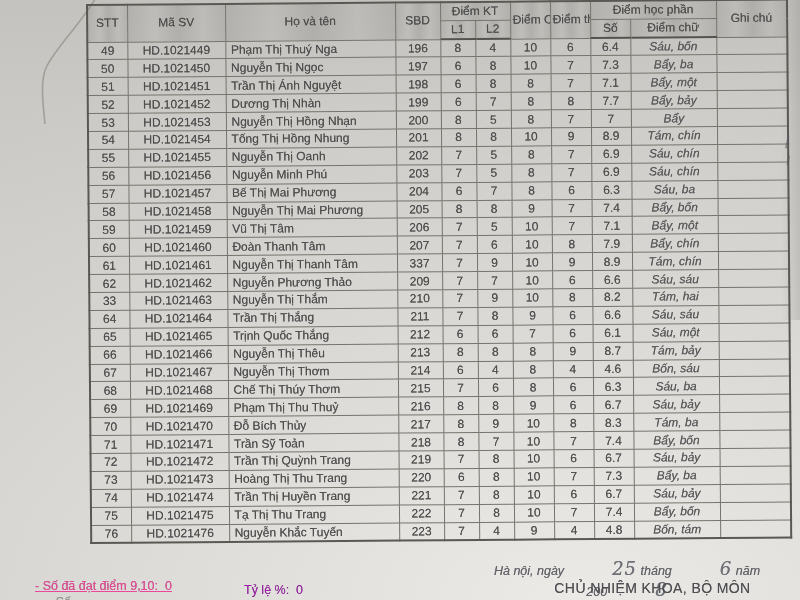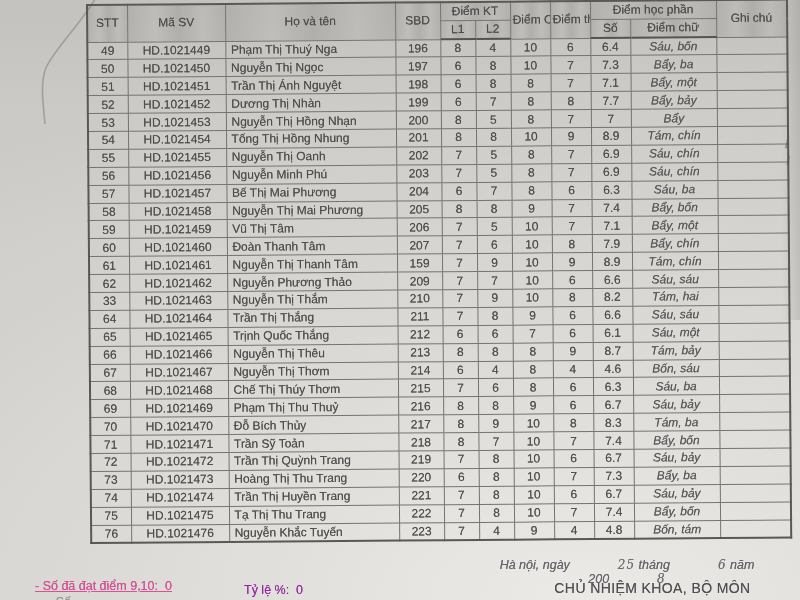--- a/index.html
+++ b/index.html
@@ -23,21 +23,21 @@
     font-weight:normal;height:17px;line-height:1.05;white-space:normal;
     background:linear-gradient(90deg, rgba(70,70,66,.15), rgba(70,70,66,.05) 28%, rgba(70,70,66,.17) 52%, rgba(70,70,66,.06) 78%, rgba(70,70,66,.14));
   }
   thead tr:last-child th{border-bottom:2px solid #55534e;}
   tbody tr{height:17.9px;}
   tbody td.name{text-align:left;padding-left:5px;}
   tbody td.letter{font-style:italic;color:#5a5a5c;text-align:center;}
   .pen-mark{position:absolute;background:rgba(85,88,100,0.55);border-radius:1px;}
   .footer-text{position:absolute;color:#56565a;text-shadow:0 0 0.6px rgba(80,80,84,0.7);}
   .date-line{left:492px;top:558px;width:270px;font-style:italic;font-size:12.5px;text-align:center;color:#63636a;}
-  .hand{font-family:"DejaVu Serif", serif;font-size:12px;color:#6e7078;letter-spacing:1px;margin-left:48px;}
+  .hand{font-family:"DejaVu Serif", serif;font-size:18px;color:#6e7078;letter-spacing:1px;margin-left:48px;}
   .sign-line{left:545px;top:580px;width:215px;text-align:center;font-size:14px;letter-spacing:0.4px;color:#4f4f53;}
   .stats-line{left:35px;top:579px;font-size:12.5px;color:#ec4899;text-decoration:underline;}
   .rate-line{left:238px;top:583px;font-size:12.5px;color:#a21caf;margin-left:6px;}
   .cut-line{left:48px;top:595px;font-size:12.5px;color:#8a8a8e;opacity:0.8;height:5px;overflow:hidden;}
   .crease{position:absolute;left:0;top:0;pointer-events:none;}
 </style>
 </head>
 <body>
 
 <div class="edge-shade"></div>
@@ -234,21 +234,21 @@
           <td>10</td>
           <td>8</td>
           <td>7.9</td>
           <td class="letter">Bẩy, chín</td>
           <td></td>
         </tr>
         <tr>
           <td>61</td>
           <td>HD.1021461</td>
           <td class="name">Nguyễn Thị Thanh Tâm</td>
-          <td>159</td>
+          <td>337</td>
           <td>7</td>
           <td>9</td>
           <td>10</td>
           <td>9</td>
           <td>8.9</td>
           <td class="letter">Tám, chín</td>
           <td></td>
         </tr>
         <tr>
           <td>62</td>

